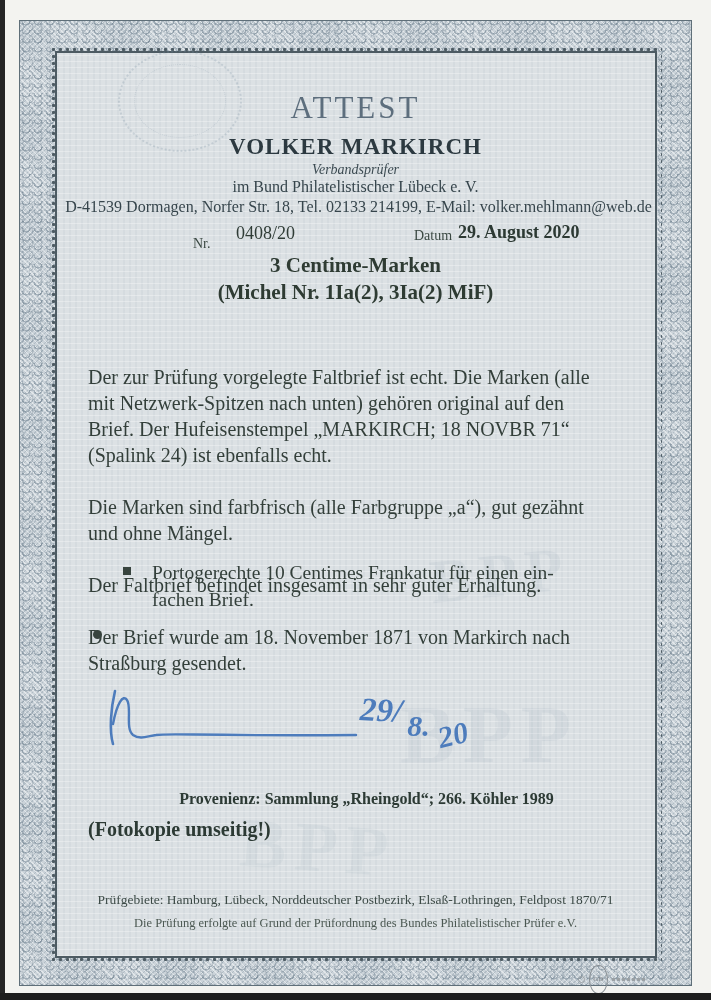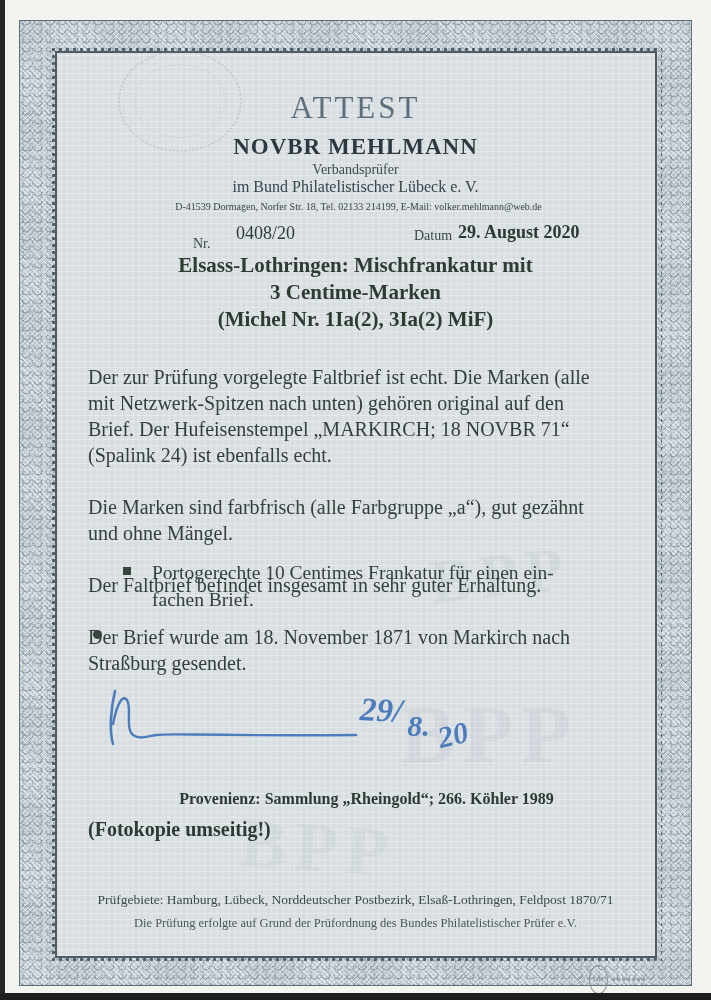--- a/index.html
+++ b/index.html
@@ -38,23 +38,23 @@
       repeating-linear-gradient(0deg, rgba(255,255,255,.30) 0 1px, rgba(0,0,0,0) 1px 6px),
       repeating-linear-gradient(90deg, rgba(150,165,178,.10) 0 2px, rgba(0,0,0,0) 2px 6px);
     border:2px solid #4d5b63;
   }
   .content{position:absolute; inset:0; z-index:3; color:#333f3a;}
   .abs{position:absolute;}
   
   .header{position:absolute; left:57px; right:57px; top:90px; text-align:center;}
   .attest{font-size:31px; letter-spacing:3px; color:#5d6e7d; font-weight:400; line-height:36px;}
   .name{font-size:23px; font-weight:bold; color:#2c3940; letter-spacing:1px; margin-top:8px; line-height:26px;}
-  .role{font-size:14px; color:#3c4b52; margin-top:2px; line-height:16px;}
+  .role{font-size:14px; color:#3c4b52; margin-top:2px; line-height:16px;font-style:italic;}
   .assoc{font-size:16px; color:#36454c; line-height:18px;}
-  .contact{font-size:10px; color:#36454c; margin-top:3px; line-height:16px;padding-left:6px;}
+  .contact{font-size:16px; color:#36454c; margin-top:3px; line-height:16px;padding-left:6px;}
   
   .nr-label{left:193px; top:236px; font-size:14px; color:#3a4842;}
   .nr-value{left:236px; top:223px; font-size:18px; color:#2f3c36;}
   .date-label{left:414px; top:228px; font-size:14px; color:#3a4842;}
   .date-value{left:458px; top:222px; font-size:18px; font-weight:bold; color:#2c3933;}
   
   .subject{position:absolute; left:57px; right:57px; top:252px; text-align:center;
     font-size:21px; font-weight:bold; color:#2e3b33; line-height:27px;}
   
   .body-text{position:absolute; left:88px; right:68px; top:338px;
@@ -114,33 +114,32 @@
 
     <div class="abs ghost-seal">
       <div class="ghost-seal-inner"></div>
     </div>
     <div class="wm wm1">BPP</div>
     <div class="wm wm2">BPP</div>
     <div class="wm wm3">BPP</div>
 
     <div class="header">
       <div class="attest">ATTEST</div>
-      <div class="name">NOVBR MEHLMANN</div>
+      <div class="name">VOLKER MARKIRCH</div>
       <div class="role">Verbandsprüfer</div>
       <div class="assoc">im Bund Philatelistischer Lübeck e. V.</div>
       <div class="contact">D-41539 Dormagen, Norfer Str. 18, Tel. 02133 214199, E-Mail: volker.mehlmann@web.de</div>
     </div>
 
     <span class="abs nr-label">Nr.</span>
     <span class="abs nr-value">0408/20</span>
     <span class="abs date-label">Datum</span>
     <span class="abs date-value">29. August 2020</span>
 
     <div class="subject">
-      <div>Elsass-Lothringen: Mischfrankatur mit</div>
       <div>3 Centime-Marken</div>
       <div>(Michel Nr. 1Ia(2), 3Ia(2) MiF)</div>
     </div>
 
     <div class="body-text">
       <p>Der zur Prüfung vorgelegte Faltbrief ist echt. Die Marken (alle
 mit Netzwerk-Spitzen nach unten) gehören original auf den
 Brief. Der Hufeisenstempel „MARKIRCH; 18 NOVBR 71“
 (Spalink 24) ist ebenfalls echt.</p>
       <p>Die Marken sind farbfrisch (alle Farbgruppe „a“), gut gezähnt

